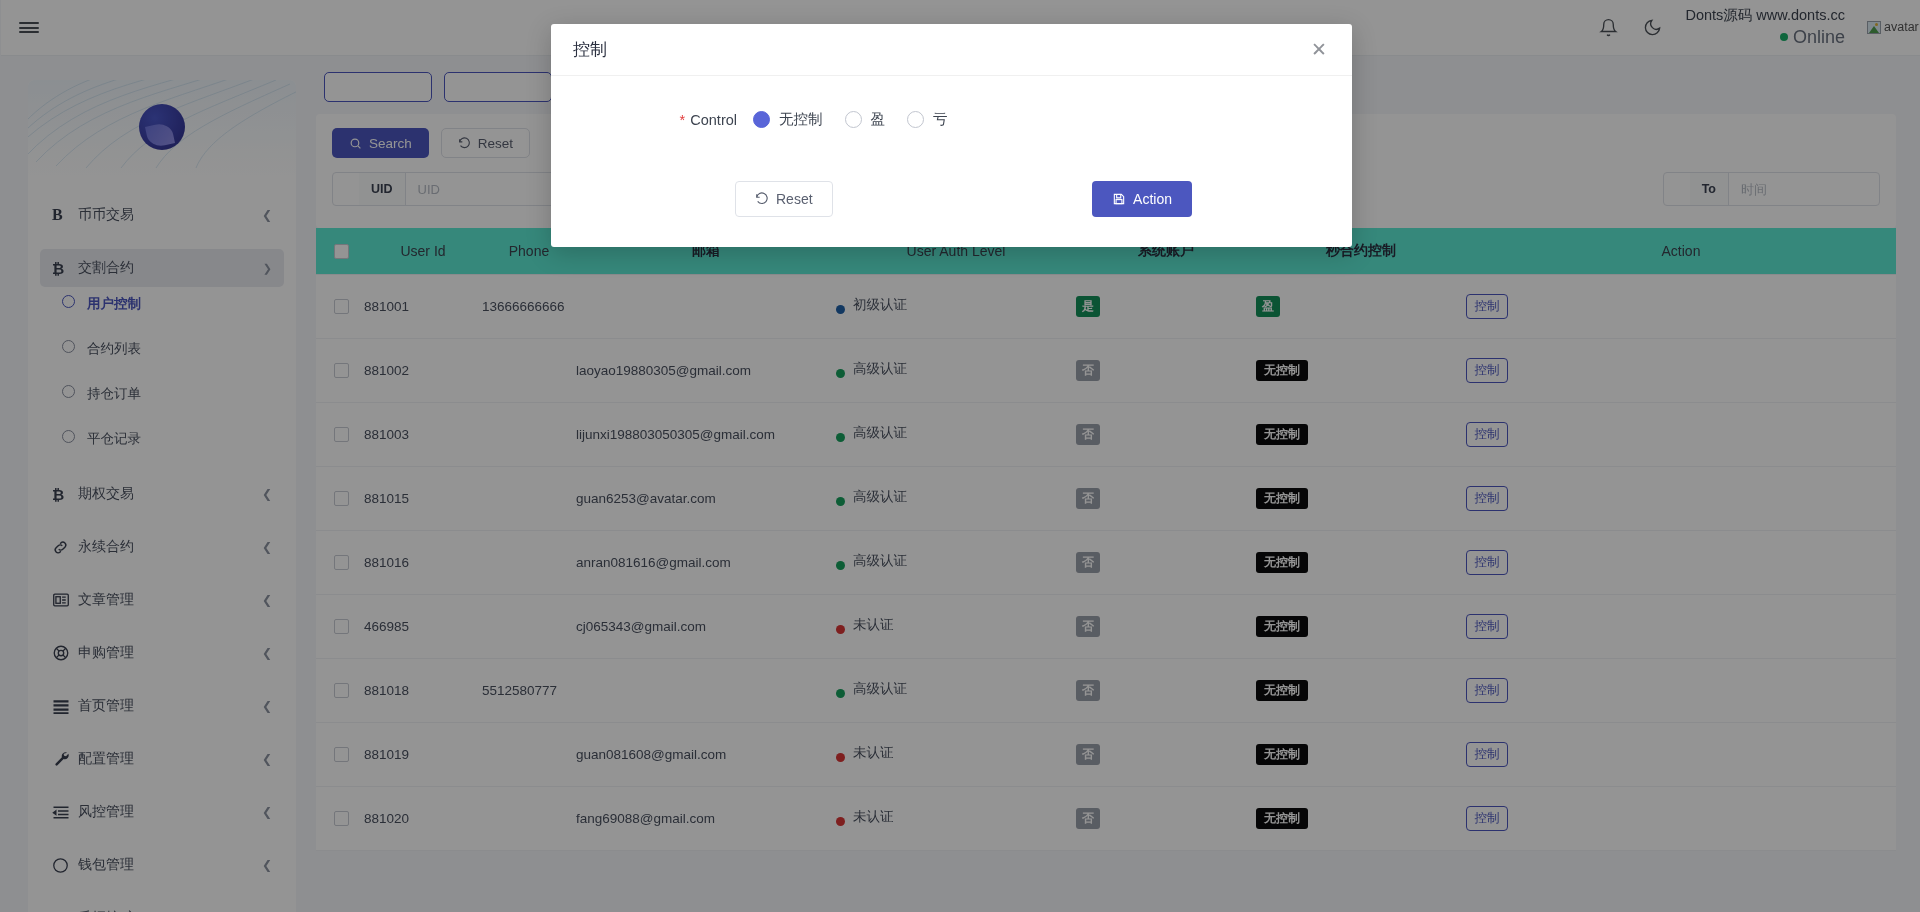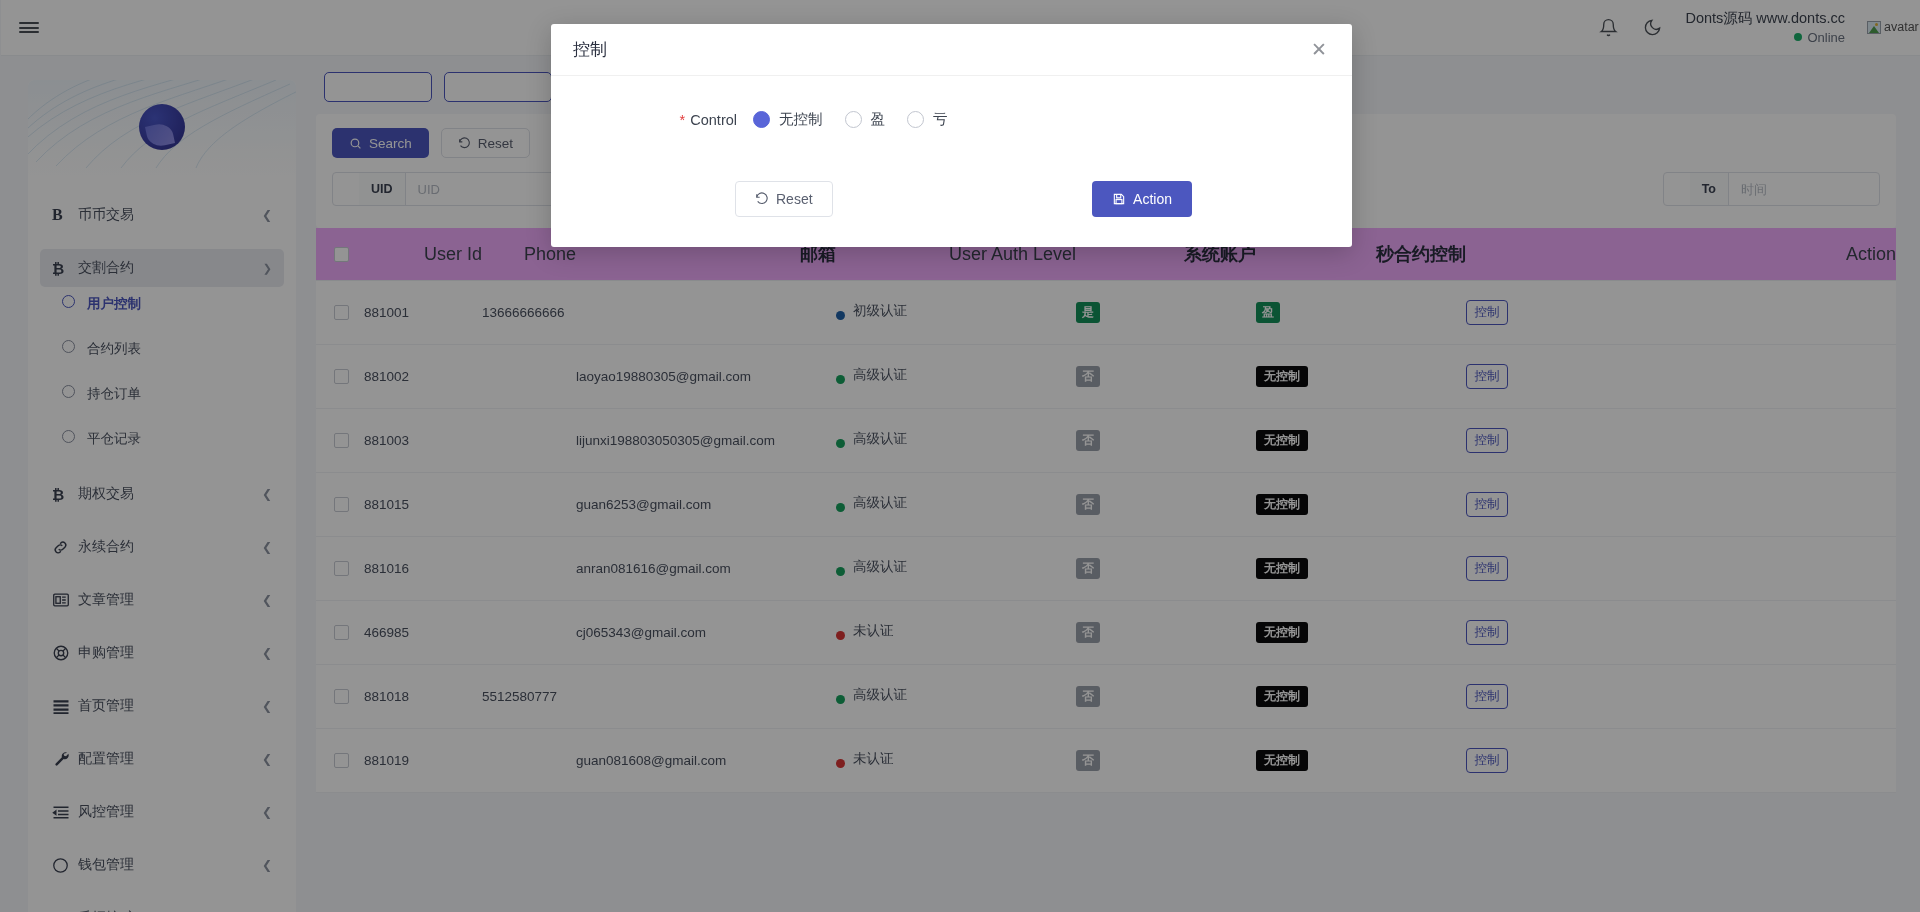--- a/index.html
+++ b/index.html
@@ -21,21 +21,21 @@
     position:absolute; left:1px; top:0; width:1920px; height:56px;
     background:#ffffff; display:flex; align-items:center;
     border-bottom:1px solid #eceff3;
   }
   .hamburger{ width:56px; height:56px; display:flex; align-items:center; justify-content:center; cursor:pointer;}
   .hamburger span{ display:block; width:20px; height:2px; background:#4b5057; margin:2.5px 0; border-radius:1px;}
   .topbar-right{ margin-left:auto; display:flex; align-items:center; gap:22px; padding-right:20px;}
   .ticon{ width:22px;height:22px; display:flex;align-items:center;justify-content:center; color:#4b5057; cursor:pointer;}
   .userblock{ text-align:right; line-height:1.35; }
   .userblock .uname{ font-size:14.5px; color:#3d4450;}
-  .userblock .ustatus{ font-size:13px; color:#6a7280; display:flex; align-items:center; justify-content:flex-end; gap:5px;}
+  .userblock .ustatus{ font-size:18px; color:#6a7280; display:flex; align-items:center; justify-content:flex-end; gap:5px;}
   .dot-online{ width:8px;height:8px;border-radius:50%; background:#1bb06a; display:inline-block;}
   .avatarbox{ width:34px;height:28px; display:flex; align-items:center; }
   .avatar-broken{
     position:relative; font-size:12.5px; color:#555;
     display:flex; align-items:center; gap:3px;
   }
   .avatar-broken .imgicon{
     width:14px;height:13px;border:1px solid #9aa3ad;background:#ddecf5;
     position:relative; overflow:hidden; flex:0 0 auto;
   }
@@ -109,22 +109,22 @@
   .ig{ display:flex; align-items:stretch; height:34px; border:1px solid #dfe2e8; border-radius:4px; overflow:hidden; background:#fff;padding-left:26px;}
   .ig .addon{ background:#fafbfc; border-right:1px solid #dfe2e8; padding:0 12px; display:flex;align-items:center; font-size:12.5px; font-weight:700; color:#3b4252;}
   .ig input{ border:0; outline:0; padding:0 12px; font-size:13px; width:200px; color:#333; font-family:inherit; background:transparent;}
   .ig input::placeholder{ color:#b6bbc4; }
   .ig.date input{ width:150px; }
   .spacer-row{ height:22px; }
 
   
   .table{ width:100%; border-collapse:collapse; background:#fff; table-layout:fixed;}
   .table th{
-    text-align:right; font-weight:400; color:#3d4450; font-size:18px;
-    padding:14px 0 14px 0; background:#f0abfc; border-bottom:1px solid #eceff3;
+    text-align:center; font-weight:400; color:#3d4450; font-size:14px;
+    padding:14px 0 14px 0; background:#5eead4; border-bottom:1px solid #eceff3;
   }
   .table th.cn{ font-weight:700; color:#2b3040;}
   .table td{
     padding:19px 0; font-size:13.5px; color:#4a5160; border-bottom:1px solid #f0f2f5;
     vertical-align:middle;
   }
   .c-check{ width:48px; padding-left:18px !important; }
   .c-uid{ width:118px; }
   .c-phone{ width:94px; }
   .c-mail{ width:260px; }
@@ -475,21 +475,21 @@
             <td class="c-sys"><span class="tag tag-grey">否</span></td>
             <td class="c-ctl"><span class="tag tag-dark">无控制</span></td>
             <td class="c-act"><span class="act-btn">控制</span></td>
           </tr>
           <tr>
             <td class="c-check">
               <span class="cb"></span>
             </td>
             <td class="c-uid">881015</td>
             <td class="c-phone"></td>
-            <td class="c-mail">guan6253@gmail.com</td>
+            <td class="c-mail">guan6253@avatar.com</td>
             <td class="c-auth"><span class="auth">
                 <span class="d" style="background: rgb(23, 160, 94);"></span>
                 <span>高级认证</span>
               </span></td>
             <td class="c-sys"><span class="tag tag-grey">否</span></td>
             <td class="c-ctl"><span class="tag tag-dark">无控制</span></td>
             <td class="c-act"><span class="act-btn">控制</span></td>
           </tr>
           <tr>
             <td class="c-check">
@@ -536,20 +536,35 @@
             <td class="c-ctl"><span class="tag tag-dark">无控制</span></td>
             <td class="c-act"><span class="act-btn">控制</span></td>
           </tr>
           <tr>
             <td class="c-check">
               <span class="cb"></span>
             </td>
             <td class="c-uid">881019</td>
             <td class="c-phone"></td>
             <td class="c-mail">guan081608@gmail.com</td>
+            <td class="c-auth"><span class="auth">
+                <span class="d" style="background: rgb(217, 54, 54);"></span>
+                <span>未认证</span>
+              </span></td>
+            <td class="c-sys"><span class="tag tag-grey">否</span></td>
+            <td class="c-ctl"><span class="tag tag-dark">无控制</span></td>
+            <td class="c-act"><span class="act-btn">控制</span></td>
+          </tr>
+          <tr>
+            <td class="c-check">
+              <span class="cb"></span>
+            </td>
+            <td class="c-uid">881020</td>
+            <td class="c-phone"></td>
+            <td class="c-mail">fang69088@gmail.com</td>
             <td class="c-auth"><span class="auth">
                 <span class="d" style="background: rgb(217, 54, 54);"></span>
                 <span>未认证</span>
               </span></td>
             <td class="c-sys"><span class="tag tag-grey">否</span></td>
             <td class="c-ctl"><span class="tag tag-dark">无控制</span></td>
             <td class="c-act"><span class="act-btn">控制</span></td>
           </tr>
         </tbody>
     </table>

